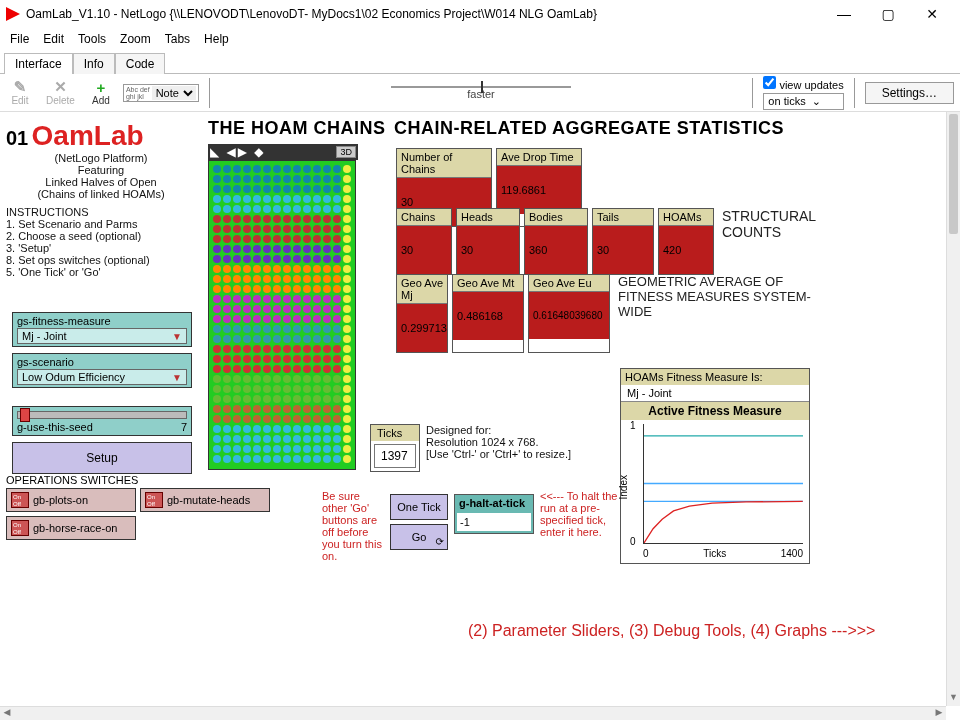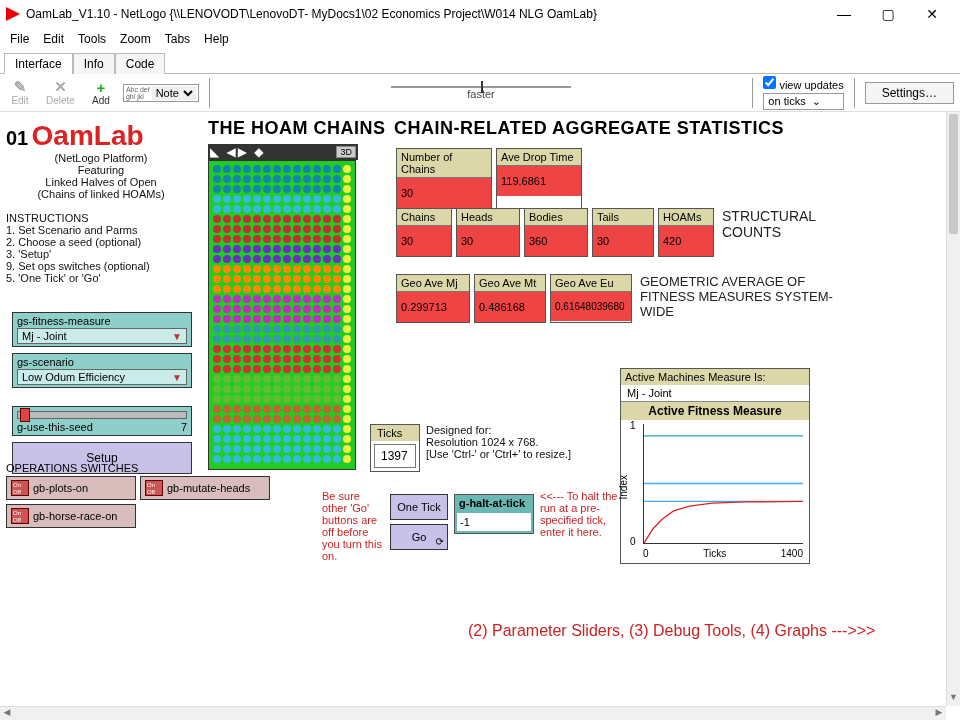--- a/index.html
+++ b/index.html
@@ -51,21 +51,21 @@
   .switch .tog { width: 18px; height: 16px; background: #c55; border: 1px solid #600; font-size: 6px; color: #fff; line-height: 7px; padding: 1px; }
   .world { position: absolute; left: 208px; top: 32px; width: 150px; }
   .world-top { background: #333; color: #fff; height: 16px; display: flex; align-items: center; padding: 0 2px; justify-content: space-between; }
   .world-top .btn3d { background: #ccc; color: #000; font-size: 9px; padding: 0 3px; border: 1px solid #888; }
   .world-canvas { width: 148px; height: 310px; background: #2c2; border: 1px solid #333; position: relative; overflow: hidden; }
   .turtle-row { position: absolute; left: 4px; right: 4px; height: 10px; display: flex; justify-content: space-between; }
   .dot { width: 8px; height: 8px; border-radius: 50%; }
   .monitor-group { position: absolute; display: flex; gap: 4px; }
   .monitor { border: 1px solid #555; display: flex; flex-direction: column; font-size: 11px; }
   .monitor .mlabel { background: #dcd7a8; padding: 2px 4px; border-bottom: 1px solid #777; }
-  .monitor .mval { background: #ef4444; padding: 9px 4px; }
+  .monitor .mval { background: #b91c1c; padding: 18px 4px; }
   .big-label { font-size: 14px; color: #222; }
   .tick-mon { position: absolute; border: 1px solid #555; }
   .tick-mon .mlabel { background: #dcd7a8; padding: 2px 6px; font-size: 11px; }
   .tick-mon .mval { background: #fff; padding: 4px 6px; border: 1px solid #777; margin: 3px; font-size: 12px; }
   .but { background: #c8c1e8; border: 1px solid #333; text-align: center; padding: 6px 4px; font-size: 11px; }
   .input-box { border: 1px solid #555; background: #69b9b2; font-size: 11px; }
   .input-box .mlabel { padding: 2px 4px; font-weight: bold; }
   .input-box .mval { background: #fff; margin: 2px; padding: 3px; }
   .red-text { color: #c22; font-size: 11px; }
   .chart { position: absolute; border: 1px solid #555; background: #fff; }
@@ -142,25 +142,25 @@
   </div>
 
   <div class="workspace">
 
     <div class="info-block" style="left:6px;top:8px;width:190px">
       <div><span style="font-size:20px;font-weight:bold">01</span> <span class="red-big">OamLab</span></div>
       <div class="small center">(NetLogo Platform)</div>
       <div class="small center">Featuring</div>
       <div class="small center">Linked Halves of Open</div>
       <div class="small center">(Chains of linked HOAMs)</div>
-      <div class="small" style="margin-top:12px">INSTRUCTIONS</div>
+      <div class="small" style="margin-top:6px">INSTRUCTIONS</div>
       <div class="small">1. Set Scenario and Parms</div>
       <div class="small">2. Choose a seed (optional)</div>
       <div class="small">3. 'Setup'</div>
-      <div class="small">9. Set ops switches (optional)</div>
+      <div class="small">8. Set ops switches (optional)</div>
       <div class="small">5. 'One Tick' or 'Go'</div>
     </div>
 
     <div class="info-block" style="left:12px;top:200px;width:180px">
       <div class="dropdown">
         <div class="label">gs-fitness-measure</div>
         <div class="value">
             <span>Mj - Joint</span>
             <span class="arrow">▼</span>
           </div>
@@ -177,21 +177,21 @@
             <div class="slider-thumb" style="left:2px"></div>
           </div>
         <div style="display:flex;justify-content:space-between">
             <span>g-use-this-seed</span>
             <span>7</span>
           </div>
       </div>
       <div class="big-button" style="margin-top:6px">Setup</div>
     </div>
 
-    <div class="info-block" style="left:6px;top:348px;width:264px">
+    <div class="info-block" style="left:6px;top:360px;width:264px">
       <div class="ops-hdr">OPERATIONS SWITCHES</div>
       <div style="display:grid;grid-template-columns:1fr 1fr;gap:4px">
         <div class="switch">
             <div class="tog">On<br>Off</div>
             <span>gb-plots-on</span>
           </div>
         <div class="switch">
             <div class="tog">On<br>Off</div>
             <span>gb-mutate-heads</span>
           </div>
@@ -733,21 +733,21 @@
           <div class="mval">30</div>
         </div>
       <div class="monitor" style="width:56px">
           <div class="mlabel">HOAMs</div>
           <div class="mval">420</div>
         </div>
       <div class="big-label" style="width:110px;margin-left:4px">STRUCTURAL COUNTS</div>
     </div>
 
     <div class="monitor-group" style="left:396px;top:162px">
-      <div class="monitor" style="width:74px">
+      <div class="monitor" style="width:52px">
           <div class="mlabel">Geo Ave Mj</div>
           <div class="mval">0.299713</div>
         </div>
       <div class="monitor" style="width:72px">
           <div class="mlabel">Geo Ave Mt</div>
           <div class="mval">0.486168</div>
         </div>
       <div class="monitor" style="width:82px">
           <div class="mlabel">Geo Ave Eu</div>
           <div class="mval" style="font-size:10px">0.61648039680</div>
@@ -760,21 +760,21 @@
       <div class="but">One Tick</div>
       <div class="but" style="margin-top:4px;position:relative"><span>Go</span><span style="position:absolute;right:3px;bottom:2px;font-size:10px">⟳</span></div>
     </div>
     <div class="info-block input-box" style="left:454px;top:382px;width:80px">
       <div class="mlabel">g-halt-at-tick</div>
       <div class="mval">-1</div>
     </div>
     <div class="info-block red-text" style="left:540px;top:378px;width:80px">&lt;&lt;---   To halt the run at a pre-specified tick, enter it here.</div>
 
     <div class="chart" style="left:620px;top:256px;width:190px">
-      <div class="chead">Active Machines Measure Is:</div>
+      <div class="chead">HOAMs Fitness Measure Is:</div>
       <div style="padding:2px 6px;font-size:11px;background:#fff">Mj - Joint</div>
       <div class="ctitle">Active Fitness Measure</div>
       <div style="position:relative;background:#fff">
         <div class="ylab">Index</div>
         <div class="cplot" id="cplot">
           <span style="position:absolute;left:-14px;top:-4px;font-size:10px">1</span>
           <span style="position:absolute;left:-14px;bottom:-4px;font-size:10px">0</span>
         <svg width="159" height="119" style="position: absolute; left: 0px; top: 0px;">
               <polyline fill="none" stroke="#2aa" stroke-width="1.3" points="0,11.899999999999991 159,11.899999999999991"></polyline>
               <polyline fill="none" stroke="#4af" stroke-width="1.3" points="0,59.5 159,59.5"></polyline>

